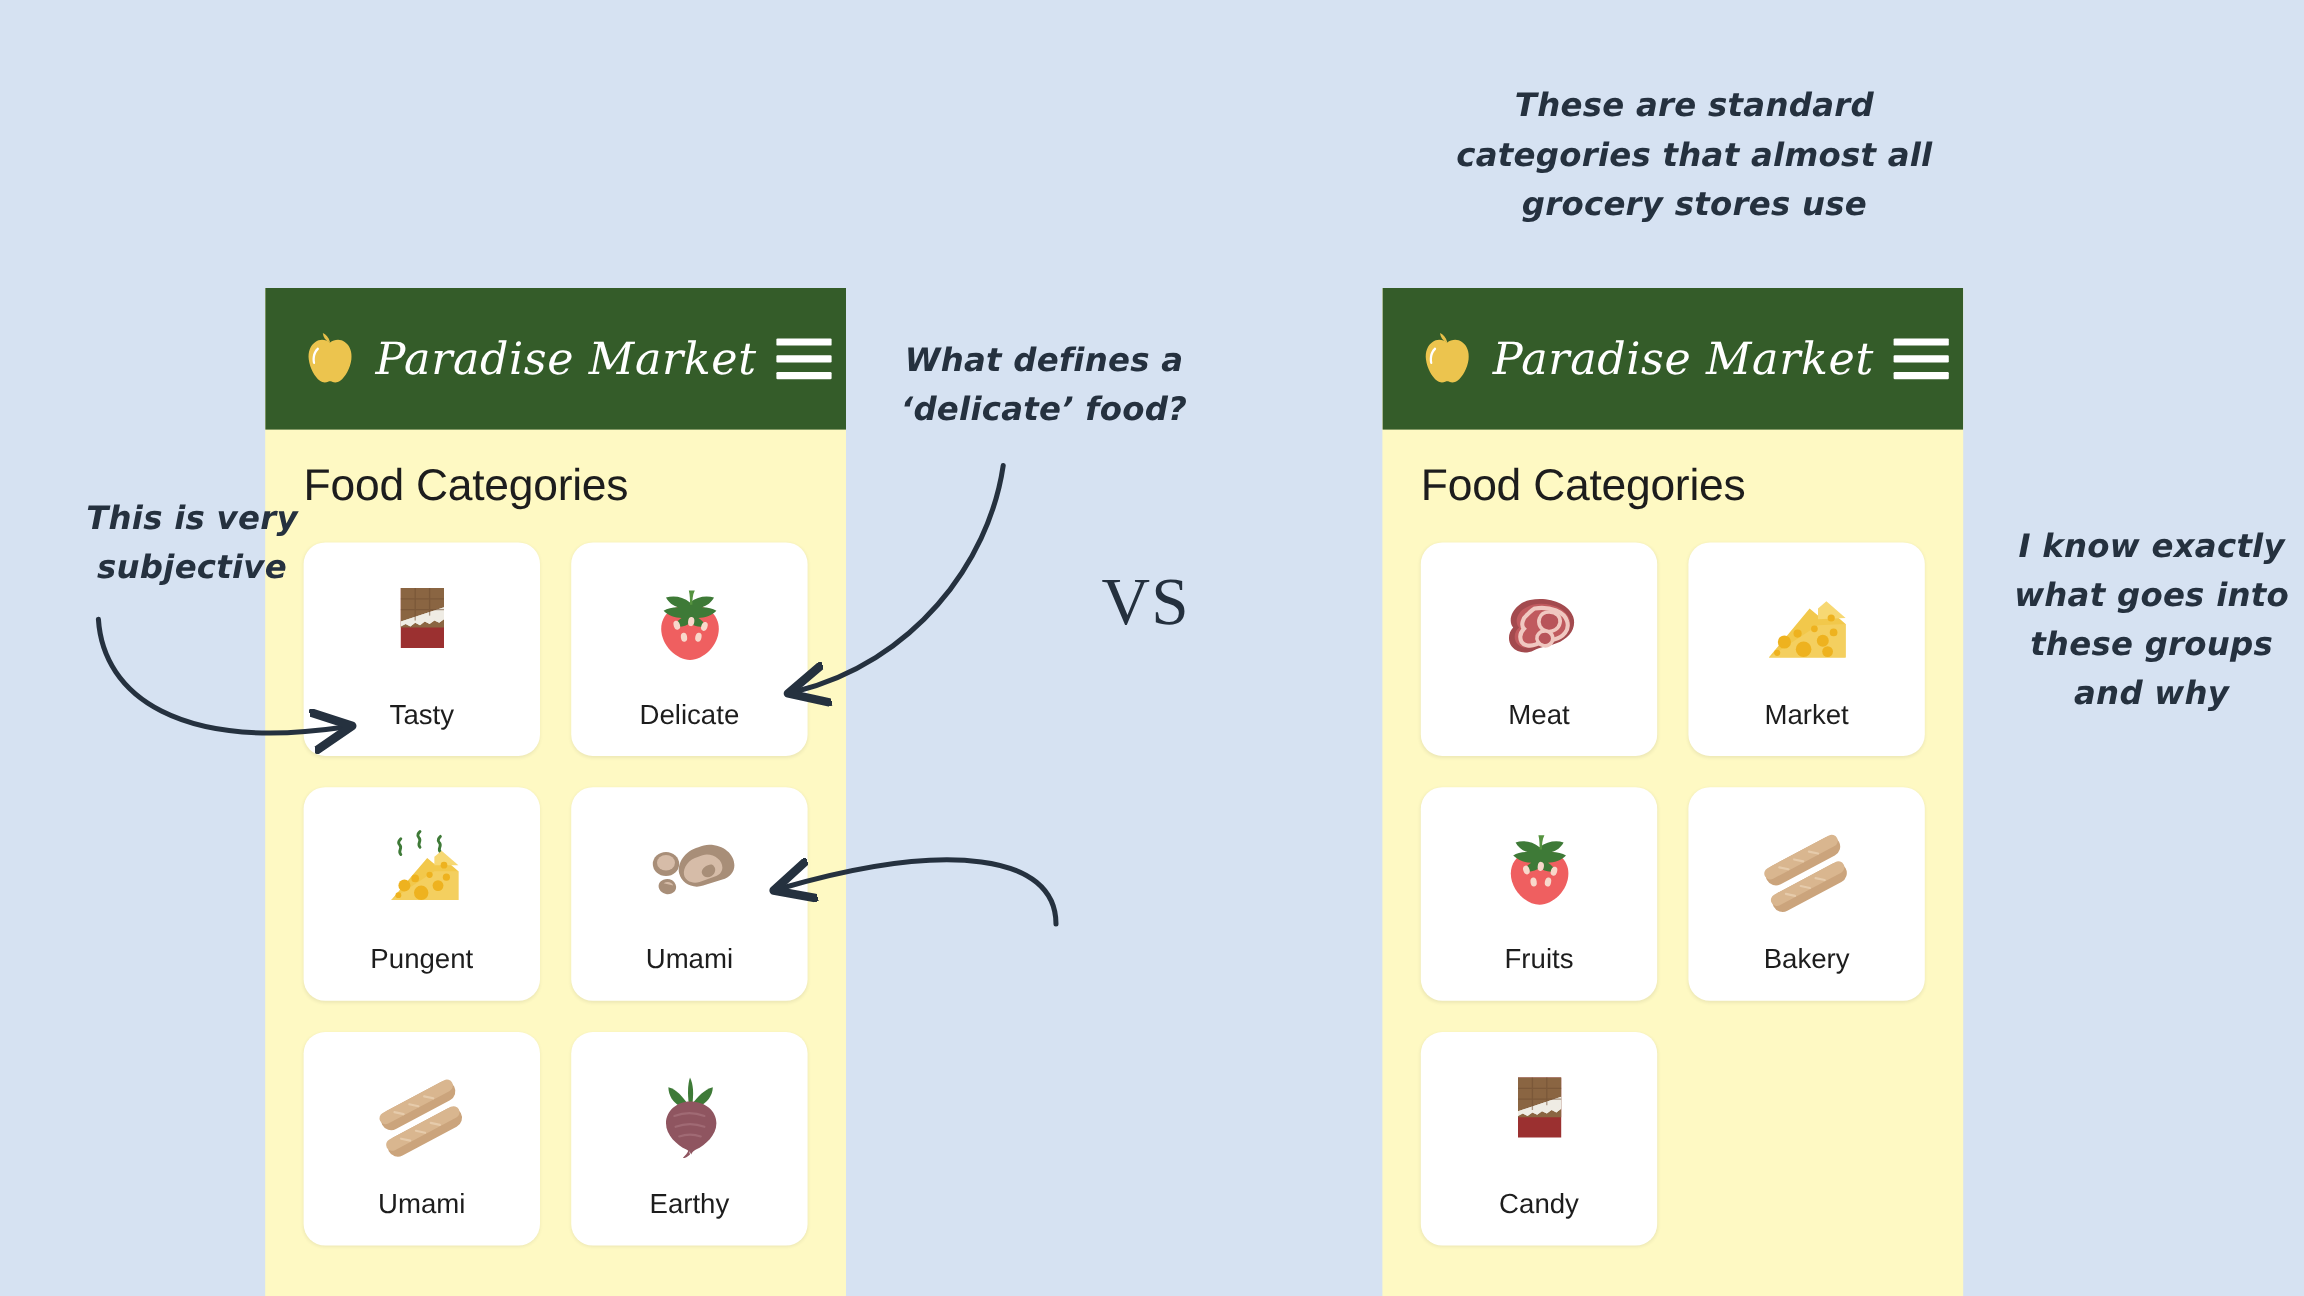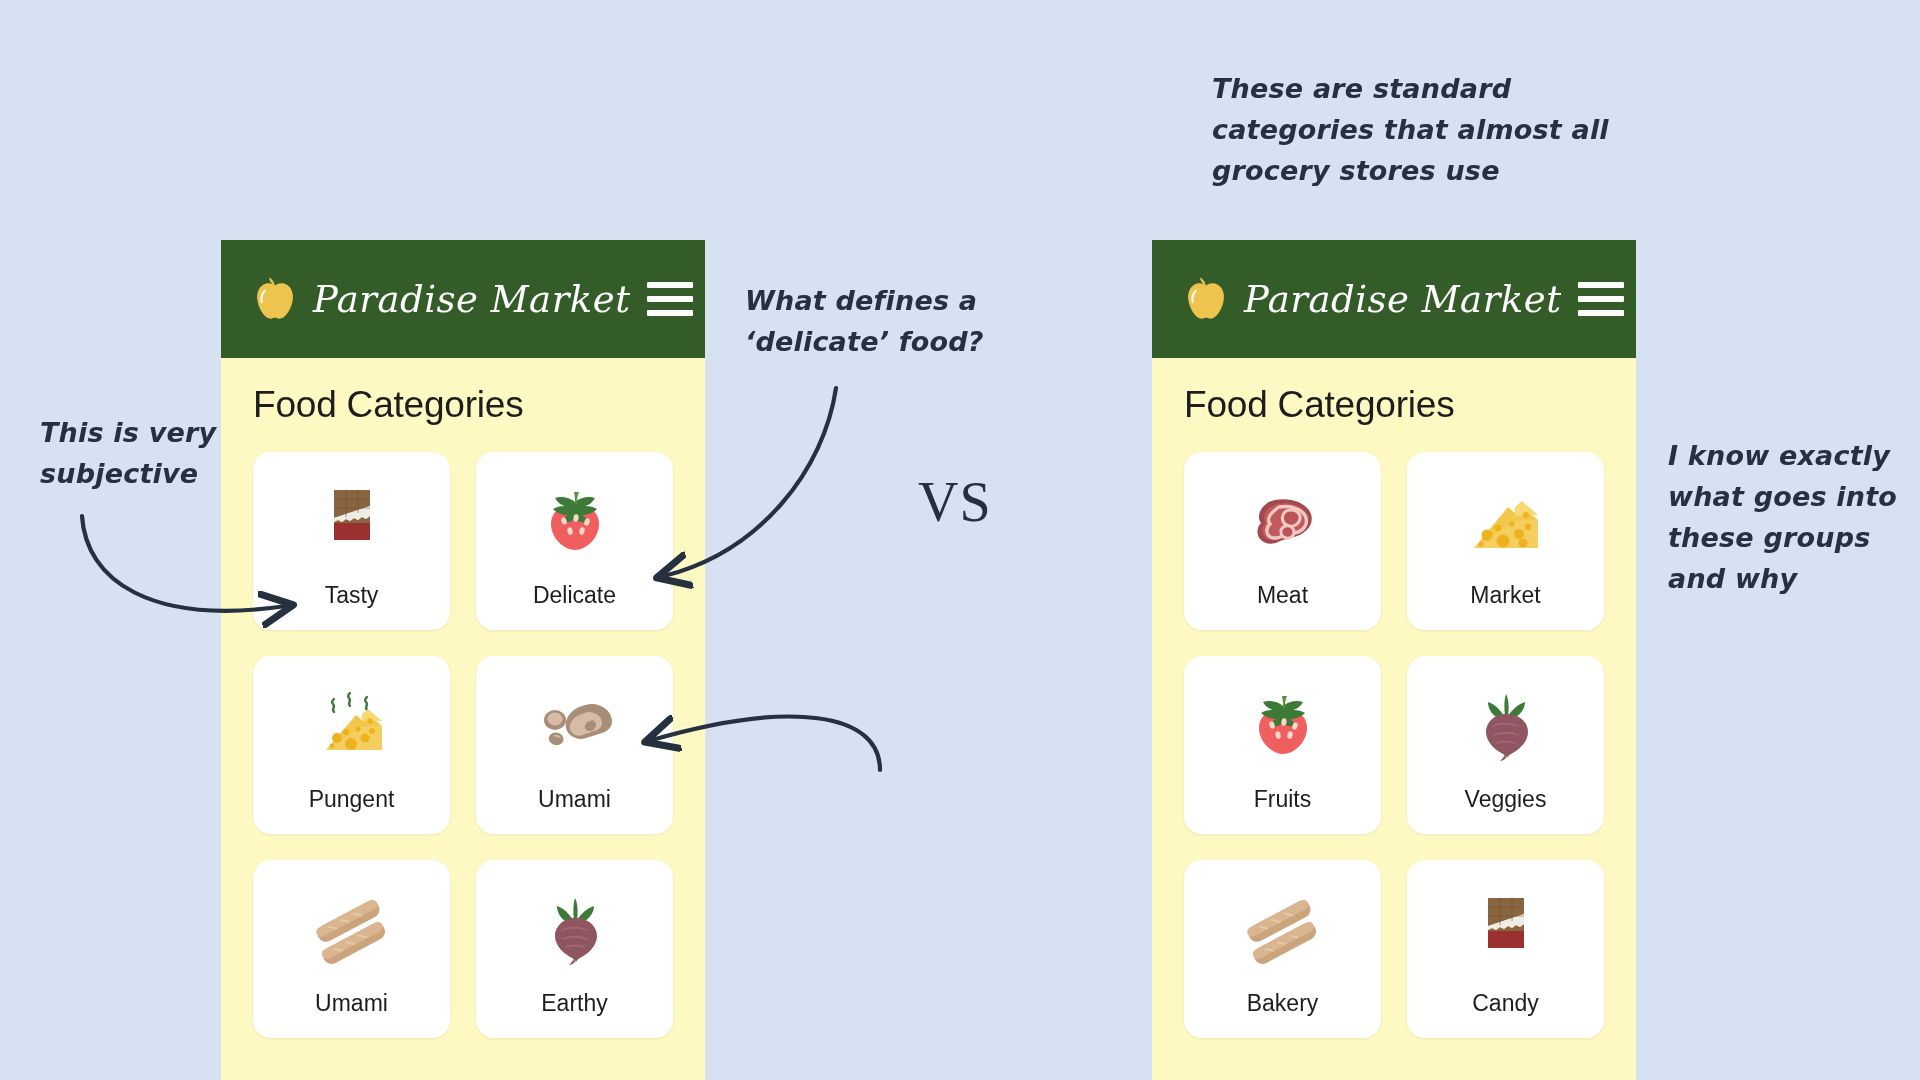--- a/index.html
+++ b/index.html
@@ -113,20 +113,21 @@
   
   .note {
     position: absolute;
     font-family: "DejaVu Sans", sans-serif;
     font-style: italic;
     font-weight: bold;
     font-size: 27px;
     line-height: 1.52;
     color: #25313f;
     letter-spacing: 0.2px;
+    text-align: center;
   }
   .note-subjective { left: 40px;   top: 412px;  width: 240px; }
   .note-delicate   { left: 745px;  top: 280px;  width: 250px; }
   .note-standard   { left: 1212px; top: 68px;   width: 400px; }
   .note-exactly    { left: 1668px; top: 435px;  width: 250px; }
   .note-umami      { left: 752px;  top: 786px;  width: 320px; }
 
   .arrow-layer {
     position: absolute;
     left: 0; top: 0;
@@ -356,39 +357,20 @@
                 <ellipse cx="47" cy="44" rx="2.6" ry="3.8" transform="rotate(8 47 44)"></ellipse>
                 <ellipse cx="58" cy="48" rx="2.6" ry="3.8" transform="rotate(18 58 48)"></ellipse>
                 <ellipse cx="41" cy="57" rx="2.6" ry="3.8" transform="rotate(-8 41 57)"></ellipse>
                 <ellipse cx="53" cy="57" rx="2.6" ry="3.8" transform="rotate(12 53 57)"></ellipse>
               </g>
             </svg>
           </span>
           <span class="cat-label">Fruits</span>
         </div>
 
-        <div class="cat-card">
-          <span class="cat-icon">
-            <svg viewBox="0 0 92 92" width="92" height="92">
-              <g fill="#3e7a37">
-                <path d="M44 38c-4-6-9-12-16-14 0 7 4 13 10 16z"></path>
-                <path d="M48 38c4-6 10-12 17-14 0 7-5 13-11 16z"></path>
-                <path d="M45 38c-1-8-1-16 1-22 3 6 3 14 2 22z"></path>
-              </g>
-              <path d="M46 36c13 0 22 8 22 18 0 10-9 18-17 22 -2 1-3 2-4 4 -1-2-2-3-4-4 -8-4-17-12-17-22 0-10 9-18 20-18z" fill="#8f5560"></path>
-              <path d="M46 80c-2 2-4 3-6 3 2-2 4-4 5-7z" fill="#8f5560"></path>
-              <g stroke="#a06a74" stroke-width="1.8" fill="none" stroke-linecap="round">
-                <path d="M33 48c8-3 17-3 25 0"></path>
-                <path d="M34 57c8-3 16-3 24 0"></path>
-                <path d="M37 65c6-2 12-2 18 0"></path>
-              </g>
-            </svg>
-          </span>
-          <span class="cat-label">Veggies</span>
-        </div>
 
         <div class="cat-card">
           <span class="cat-icon">
             <svg viewBox="0 0 92 92" width="92" height="92">
               <g transform="rotate(-28 46 46)">
                 <rect x="12" y="30" width="68" height="17" rx="8.5" fill="#cba47c"></rect>
                 <rect x="12" y="30" width="68" height="10" rx="5" fill="#d9b68f"></rect>
                 <g stroke="#e6cbab" stroke-width="1.8" stroke-linecap="round">
                   <line x1="26" y1="34" x2="32" y2="39"></line>
                     <line x1="40" y1="34" x2="46" y2="39"></line>

